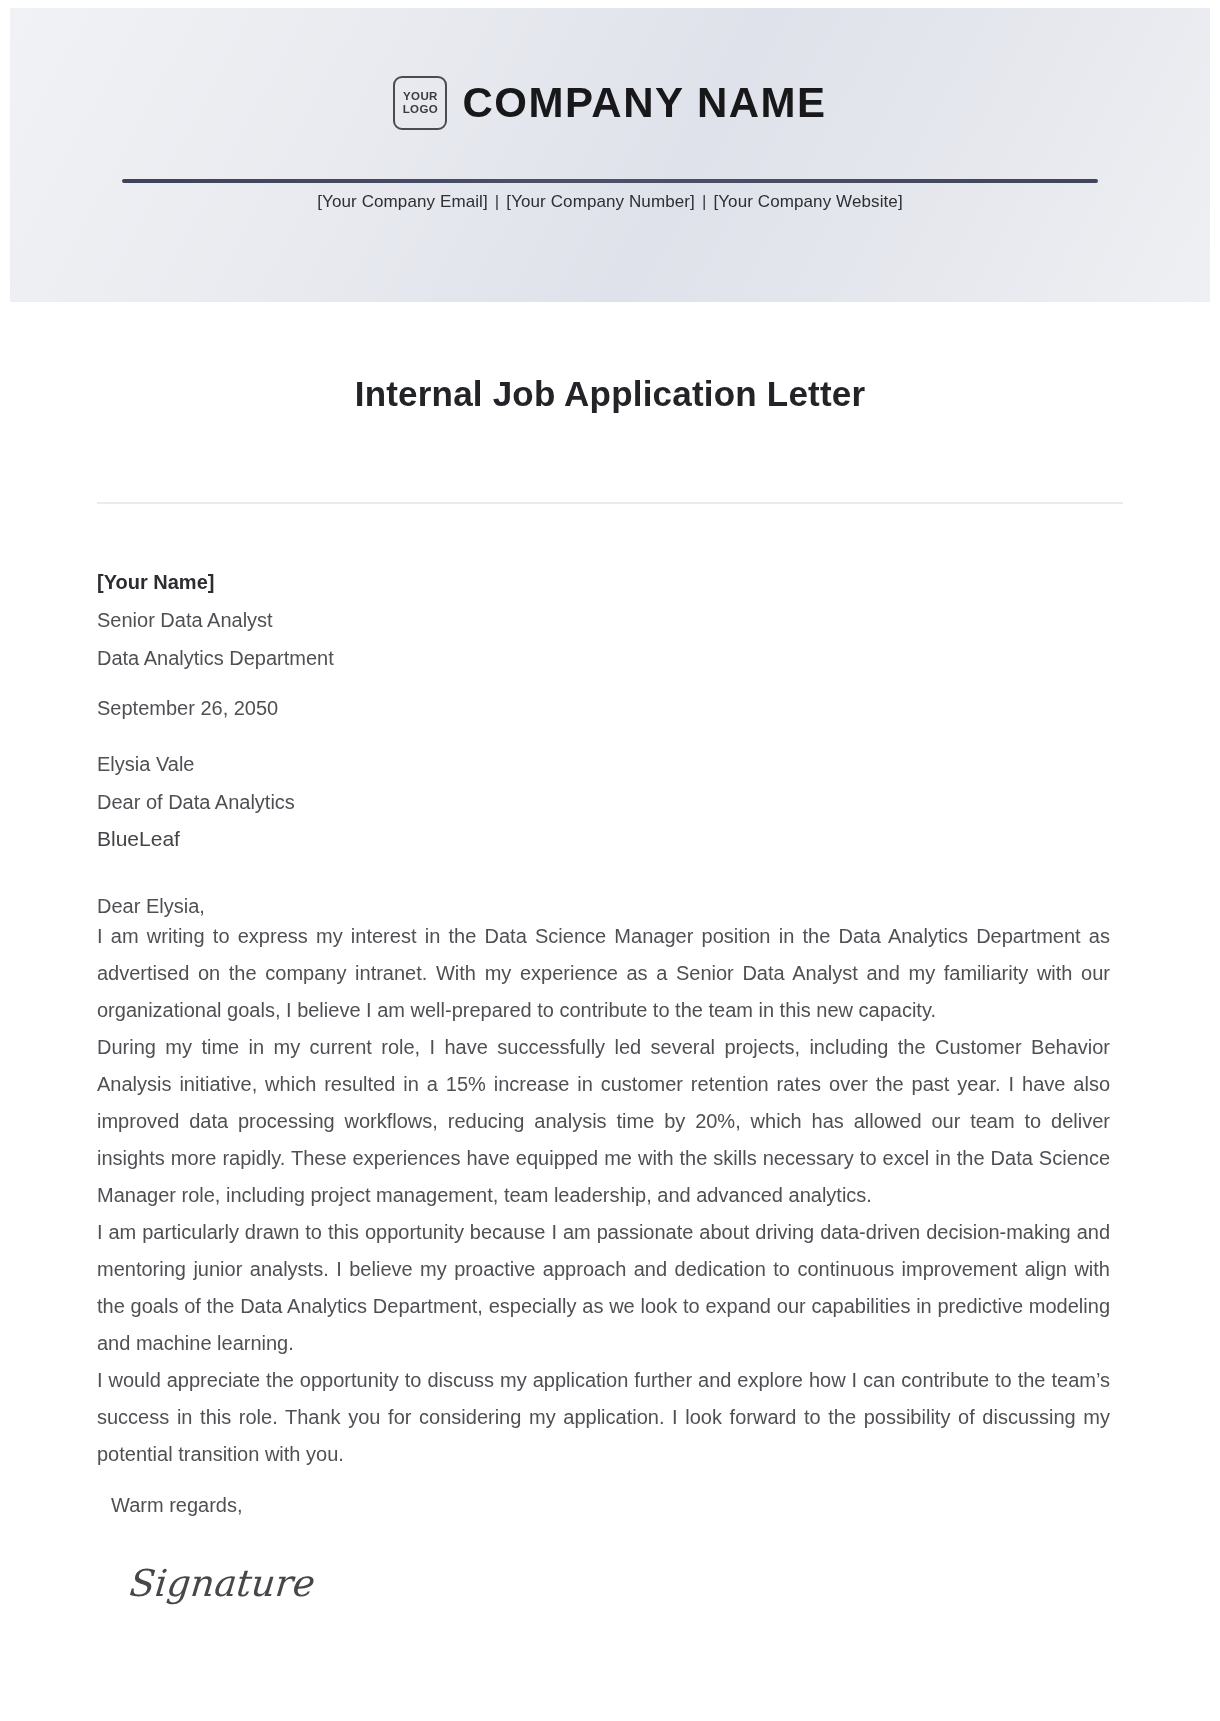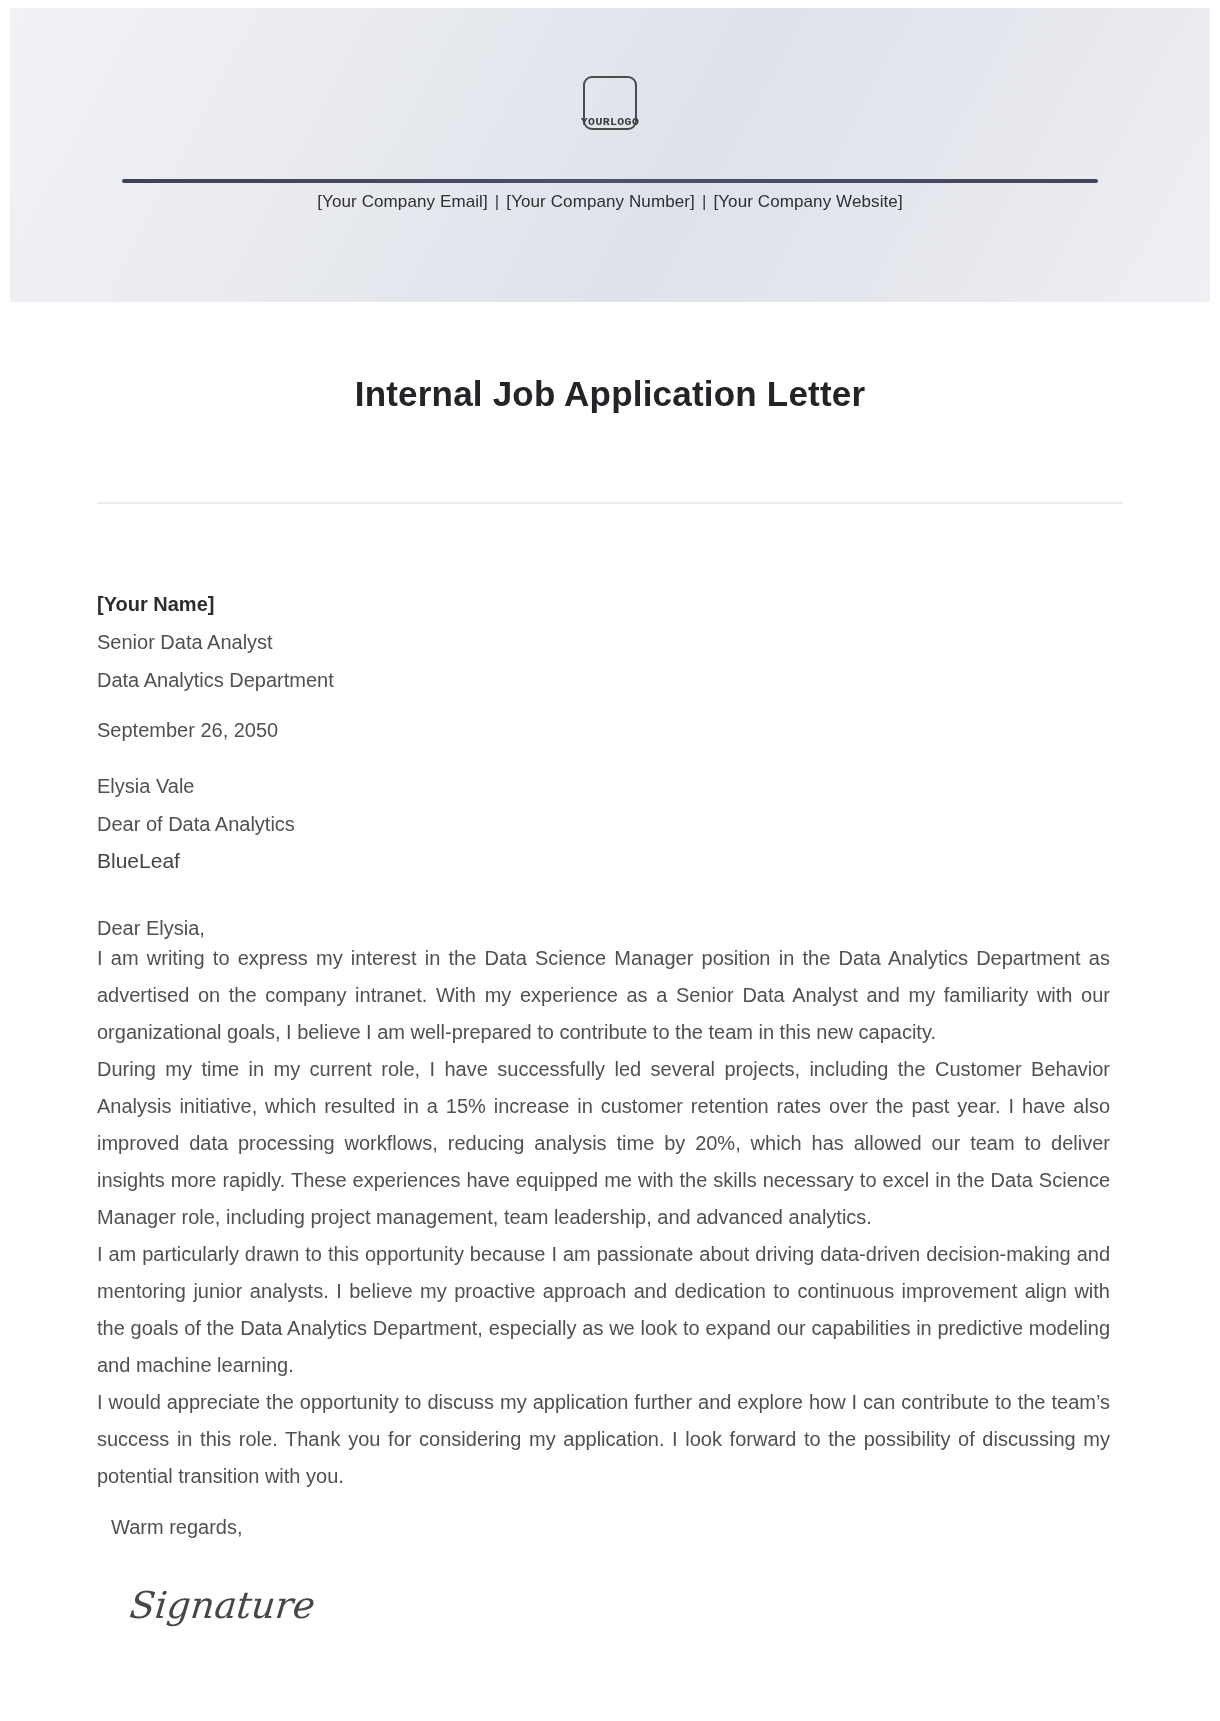--- a/index.html
+++ b/index.html
@@ -21,23 +21,22 @@
       #e6e8ee 78%,
       var(--banner-end, #eef0f3) 100%);
   }
   .brand-row {
     position: absolute; top: 68px; left: 0; right: 0;
     display: flex; justify-content: center; align-items: center; gap: 15px;
   }
   .logo-box {
     width: 54px; height: 54px; box-sizing: border-box;
     border: 2.5px solid #4c4c4f; border-radius: 9px;
-    display: flex; flex-direction: row; align-items: flex-end; justify-content: center;
+    display: flex; flex-direction: column; align-items: center; justify-content: center;
     flex: 0 0 auto;
-    font-family: Liberation Mono, monospace;
   }
   .logo-box span {
     font-size: 11.5px; font-weight: 700; line-height: 13px;
     letter-spacing: 0.4px; color: #3a3a3d;
   }
   .company-name {
     font-size: 42px; font-weight: 800; letter-spacing: 1.5px;
     color: #18181a; white-space: nowrap;
   }
   .banner-rule {
@@ -65,21 +64,21 @@
   }
 
   .info-bold {
     margin: 0; font-size: 20px; line-height: 24px; font-weight: 700;
     color: #2c2d30;
   }
   .info {
     margin: 0; font-size: 20px; line-height: 24px;
     color: var(--body-text, #4f5054);
   }
-  .sender-name        { margin-top: 88px; }
+  .sender-name        { margin-top: 66px; }
   .sender-role        { margin-top: 14px; }
   .sender-department  { margin-top: 14px; }
   .sender-email       { margin-top: 29px; }
   .letter-date        { margin-top: 26px; }
   .recipient-name     { margin-top: 32px; }
   .recipient-title    { margin-top: 14px; }
   .recipient-company  { margin-top: 12px; font-size: 21px; line-height: 26px; color: #434447; }
   .salutation         { margin-top: 42px; }
 
   .body-paragraph {
@@ -102,20 +101,21 @@
 </style>
 </head>
 <body>
 
 <header class="banner">
   <div class="brand-row">
     <div class="logo-box">
       <span>YOUR</span>
       <span>LOGO</span>
     </div>
+    <div class="company-name">COMPANY NAME</div>
   </div>
   <div class="banner-rule"></div>
   <div class="contact-line">
     <span>[Your Company Email]</span><span class="sep">|</span><span>[Your Company Number]</span><span class="sep">|</span><span>[Your Company Website]</span>
   </div>
 </header>
 
 <main class="content">
   <h1 class="doc-title">Internal Job Application Letter</h1>
   <hr class="title-divider">

